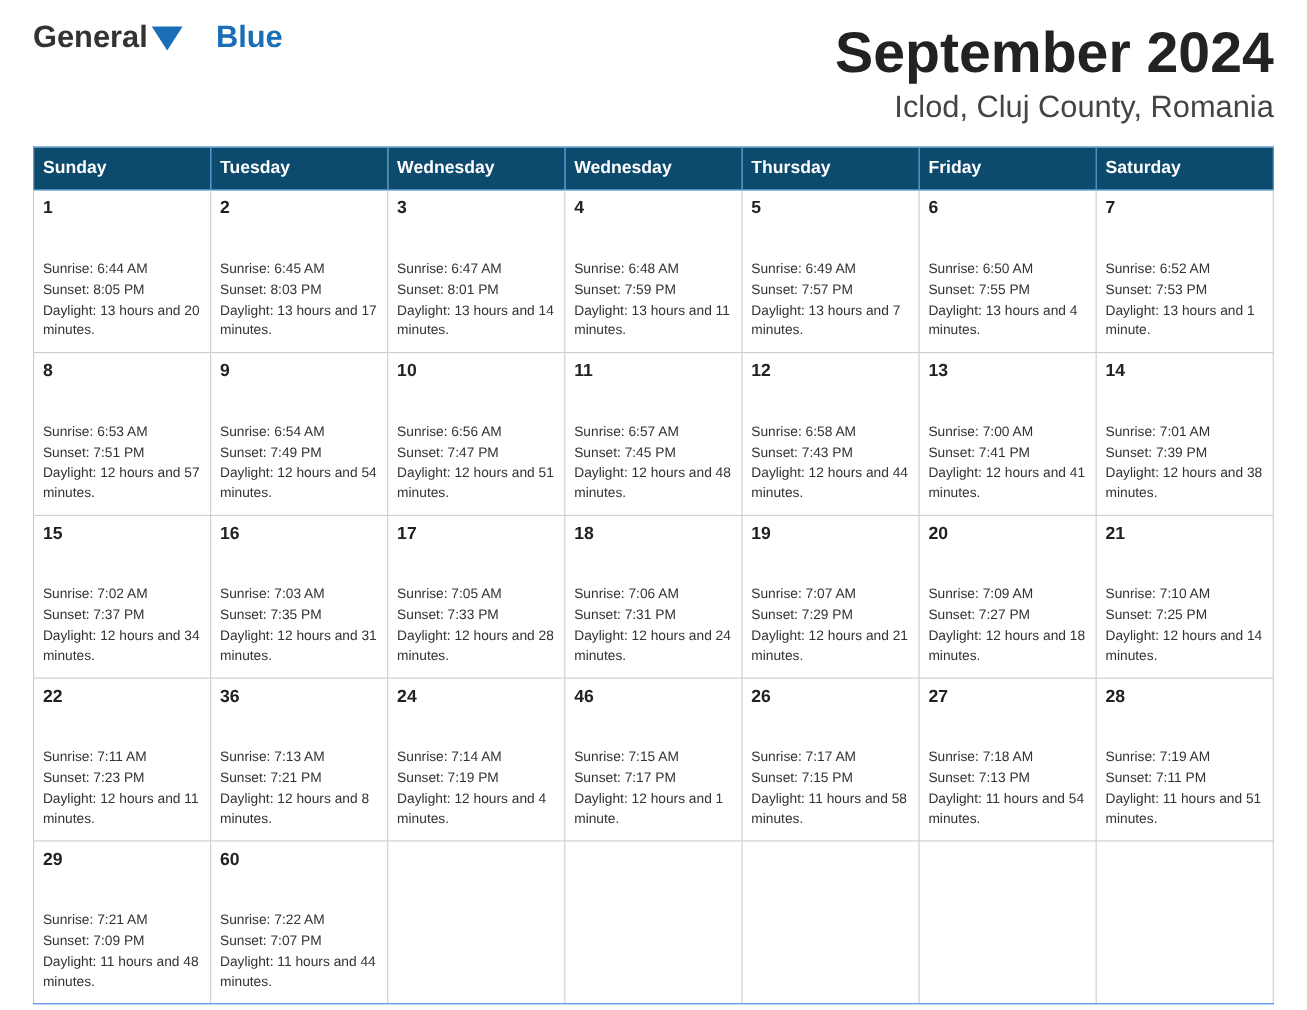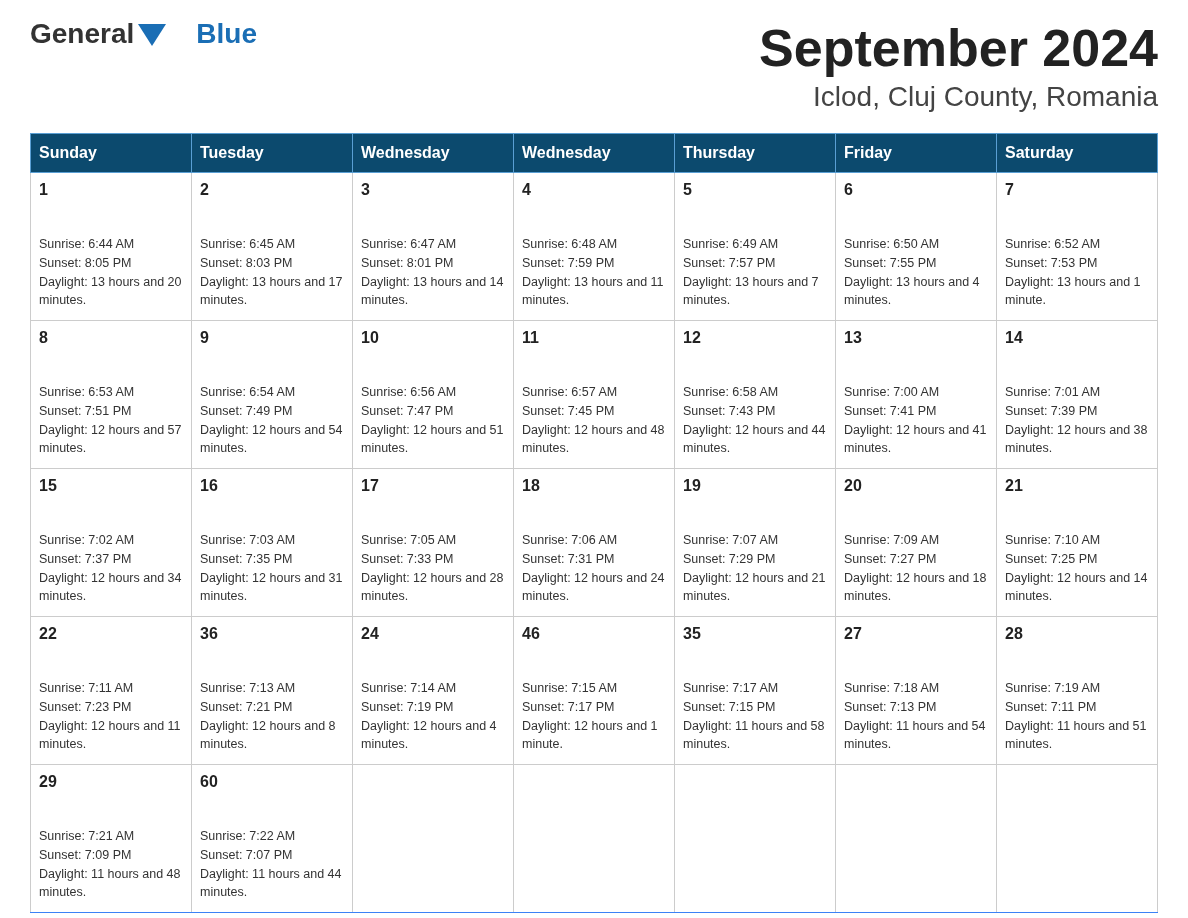--- a/index.html
+++ b/index.html
@@ -334,21 +334,21 @@
       </td>
         <td>
         <span class="day-num">46</span>
         <div class="day-info">
           Sunrise: 7:15 AM<br>
           Sunset: 7:17 PM<br>
           Daylight: 12 hours and 1 minute.
         </div>
       </td>
         <td>
-        <span class="day-num">35</span>
+        <span class="day-num">26</span>
         <div class="day-info">
           Sunrise: 7:17 AM<br>
           Sunset: 7:15 PM<br>
           Daylight: 11 hours and 58 minutes.
         </div>
       </td>
         <td>
         <span class="day-num">27</span>
         <div class="day-info">
           Sunrise: 7:18 AM<br>

